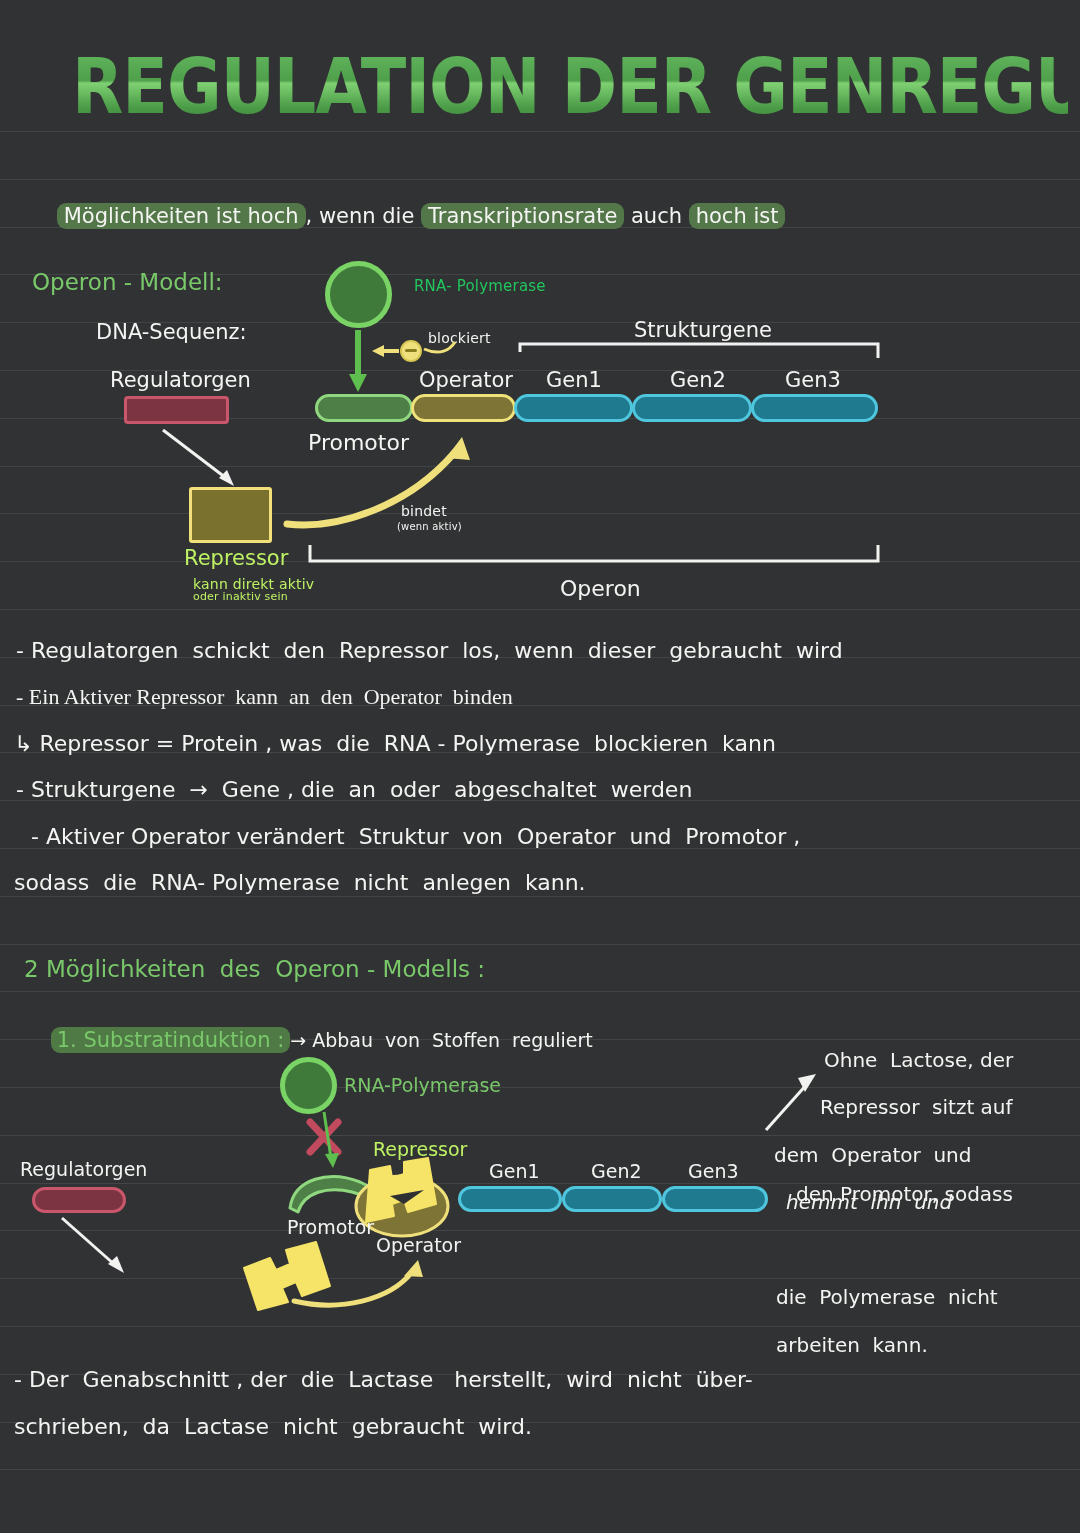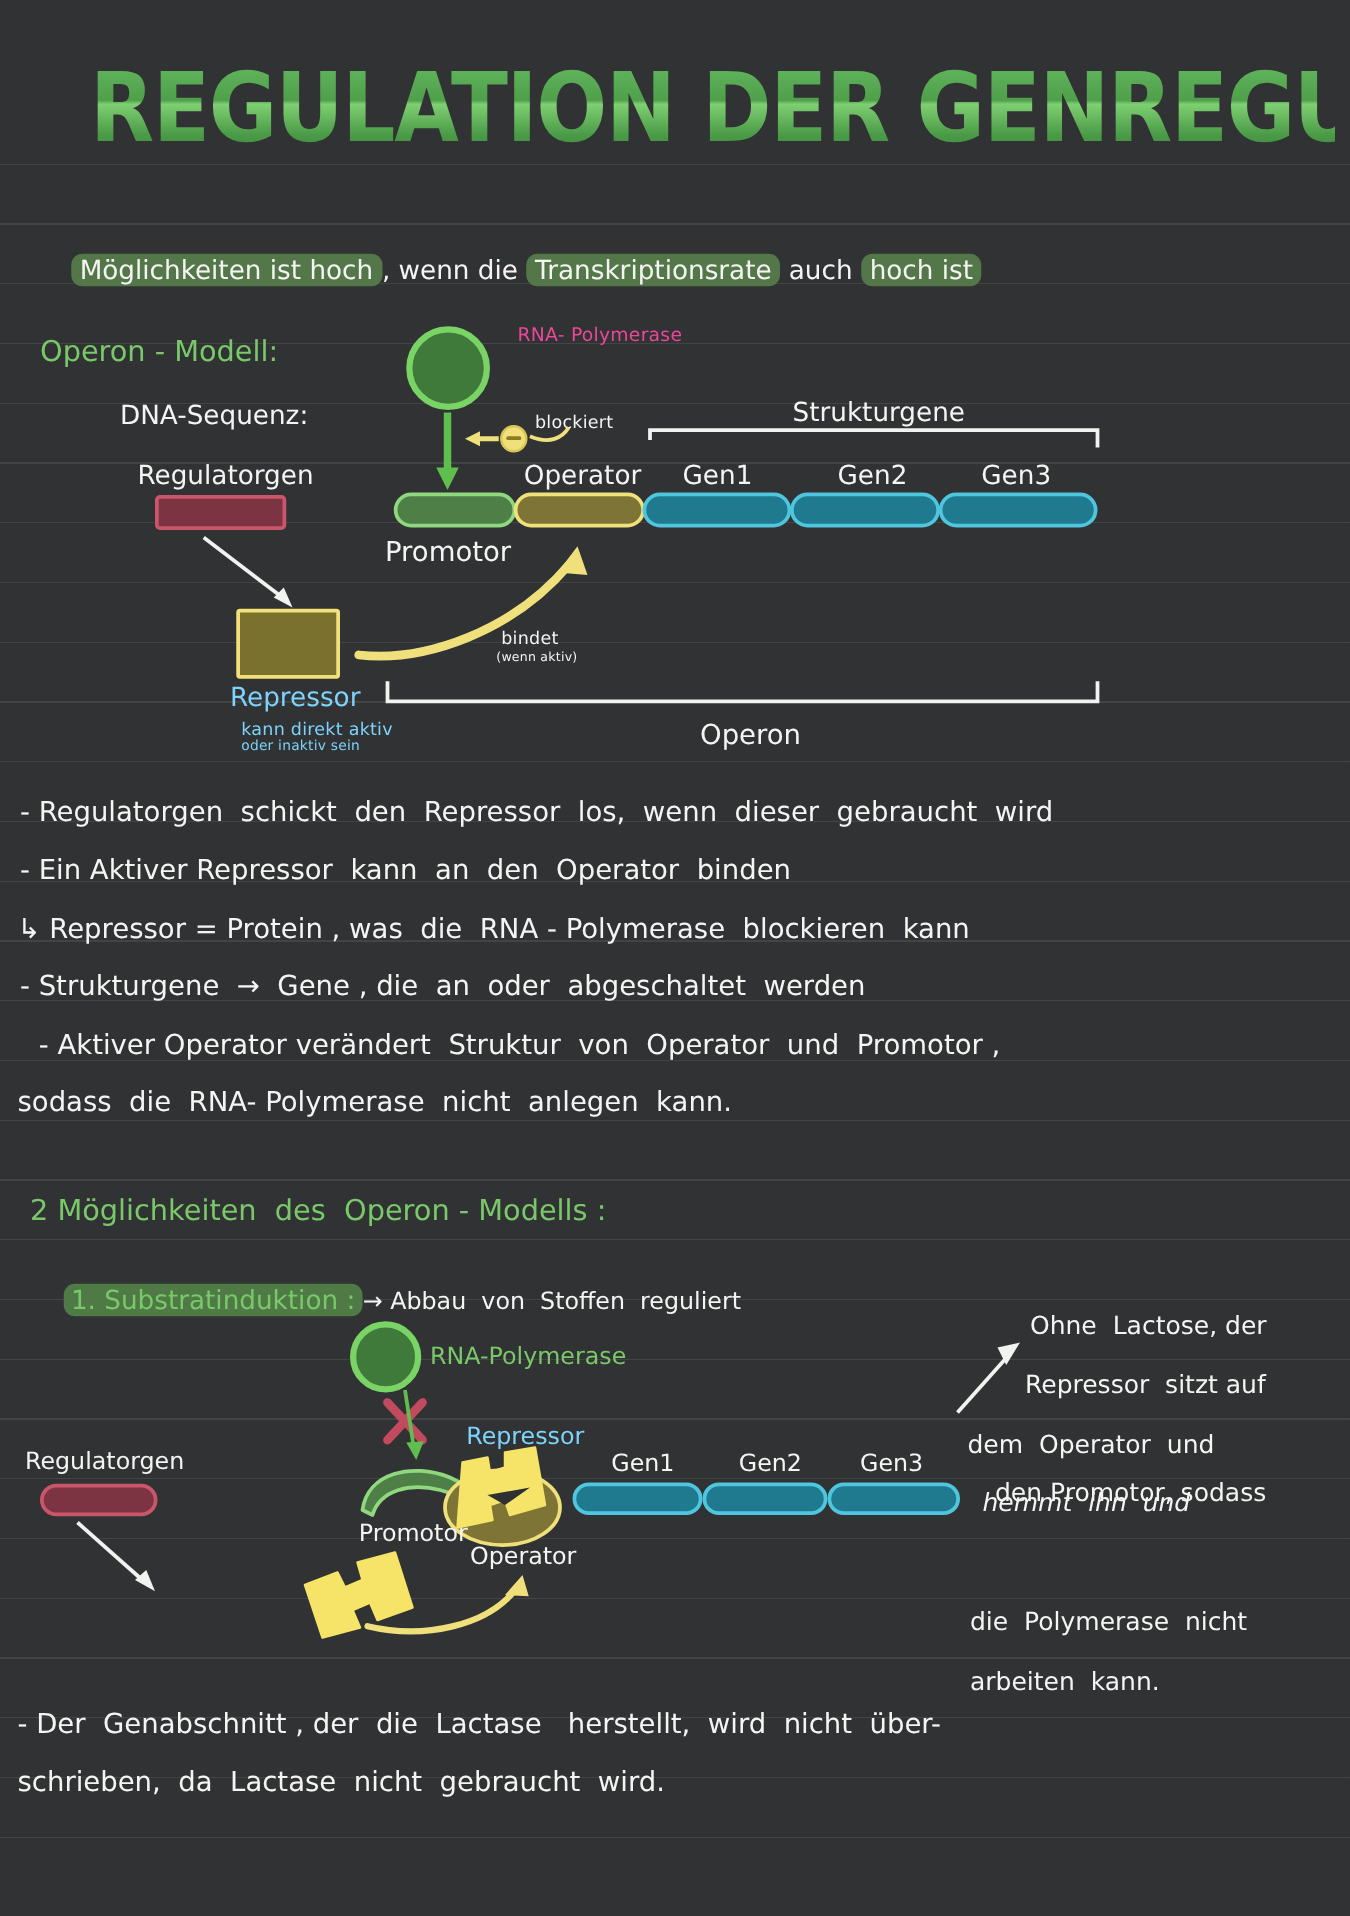--- a/index.html
+++ b/index.html
@@ -42,21 +42,21 @@
     -webkit-text-fill-color:transparent;
     text-shadow:none;
     white-space:nowrap;
   }
 
   
   .txt{position:absolute;color:#f4f4f2;white-space:pre;}
   .hl{ background:#54774a; border-radius:9px; padding:1px 7px; color:#f4f4f2;}
   .hlbright{ background:#4f7a45; border-radius:9px; padding:1px 6px; color:#f2f2ef;}
   .green{ color:#79c96a; }
-  .yellow{ color:#7dd3fc; }
+  .yellow{ color:#bef264; }
   .white{ color:#f4f4f2; }
 
   
   .block{position:absolute;box-sizing:border-box;}
   .reg-box{background:#7d3442;border:3px solid #c9566a;border-radius:4px;}
   .promotor{background:#4d7f46;border:3px solid #8fd87f;border-radius:22px;}
   .operator{background:#7e7436;border:3px solid #f0e27a;border-radius:22px;}
   .gene{background:#1f7a90;border:3px solid #4fc6dd;border-radius:22px;}
   .repressor-box{background:#7a712f;border:3px solid #f2e07a;border-radius:3px;}
 
@@ -87,21 +87,21 @@
 
   <div class="txt green" style="left:32px;top:269px;font-size:23px;">Operon - Modell:</div>
 
   <div class="txt white" style="left:96px;top:320px;font-size:21px;">DNA-Sequenz:</div>
 
   <div class="txt white" style="left:110px;top:368px;font-size:21px;">Regulatorgen</div>
 
   <div class="block reg-box" style="left:124px;top:396px;width:105px;height:28px;"></div>
 
   <div class="rnapol" style="left:325px;top:261px;width:67px;height:67px;"></div>
-  <div class="txt green tiny" style="left:414px;top:259px;font-size:15px;color:#ec4899;">RNA- Polymerase</div>
+  <div class="txt green tiny" style="left:414px;top:277px;font-size:15px;color:#22c55e;">RNA- Polymerase</div>
 
   <div class="minus-circ" style="left:400px;top:340px;width:22px;height:22px;"></div>
   <div style="position:absolute;left:405px;top:349px;width:12px;height:3px;background:#8a7d20;border-radius:2px;"></div>
   <div class="txt tiny" style="left:428px;top:330px;font-size:14px;">blockiert</div>
 
   <div class="txt white" style="left:634px;top:318px;font-size:21px;">Strukturgene</div>
 
   <div class="txt white" style="left:419px;top:368px;font-size:21px;">Operator</div>
 
   <div class="txt white" style="left:546px;top:368px;font-size:21px;">Gen1</div>
@@ -141,21 +141,21 @@
 
     <path class="s-yellow" d="M287 524 C 340 530, 410 505, 455 452" stroke-width="7" stroke-linecap="round"></path>
     <polygon points="462,437 446,458 470,460" fill="#f0e07c"></polygon>
 
     <path class="s-white" d="M520 352 L520 344 L 878 344 L 878 358" stroke-width="3"></path>
 
     <path class="s-white" d="M310 545 L310 561 L 878 561 L 878 545" stroke-width="3"></path>
   </svg>
 
   <div class="txt white" style="left:16px;top:638px;font-size:22px;">- Regulatorgen  schickt  den  Repressor  los,  wenn  dieser  gebraucht  wird</div>
-  <div class="txt white" style="left:16px;top:684px;font-size:22px;">- Ein Aktiver Repressor  kann  an  den  Operator  binden</div>
+  <div class="txt white" style="left:16px;top:684px;font-size:22px;font-family:Liberation Serif, serif;">- Ein Aktiver Repressor  kann  an  den  Operator  binden</div>
   <div class="txt white" style="left:14px;top:731px;font-size:22px;">↳ Repressor = Protein , was  die  RNA - Polymerase  blockieren  kann</div>
   <div class="txt white" style="left:16px;top:777px;font-size:22px;">- Strukturgene  →  Gene , die  an  oder  abgeschaltet  werden</div>
   <div class="txt white" style="left:16px;top:824px;font-size:22px;margin-left:15px;">- Aktiver Operator verändert  Struktur  von  Operator  und  Promotor ,</div>
   <div class="txt white" style="left:14px;top:870px;font-size:22px;">sodass  die  RNA- Polymerase  nicht  anlegen  kann.</div>
 
   <div class="txt green" style="left:24px;top:956px;font-size:23px;">2 Möglichkeiten  des  Operon - Modells :</div>
 
   <div class="txt" style="left:24px;top:1004px;font-size:21px;">
     <span class="hlbright green">1. Substratinduktion :</span><span class="white" style="font-size:19px;">→ Abbau  von  Stoffen  reguliert</span>
   </div>

